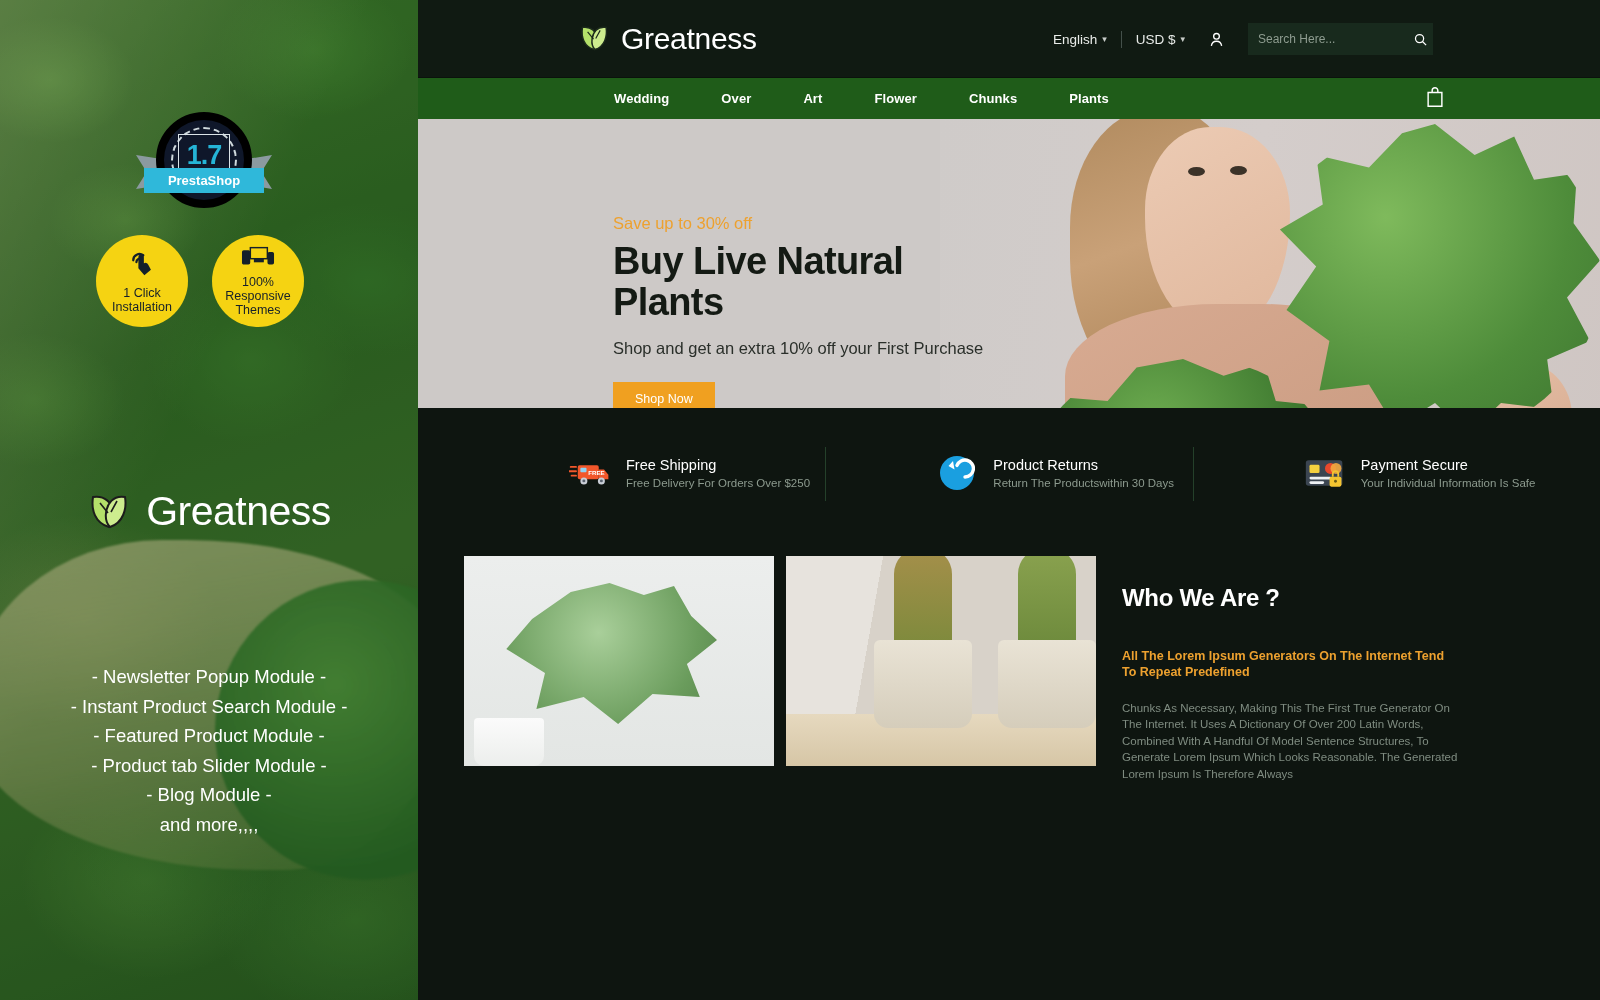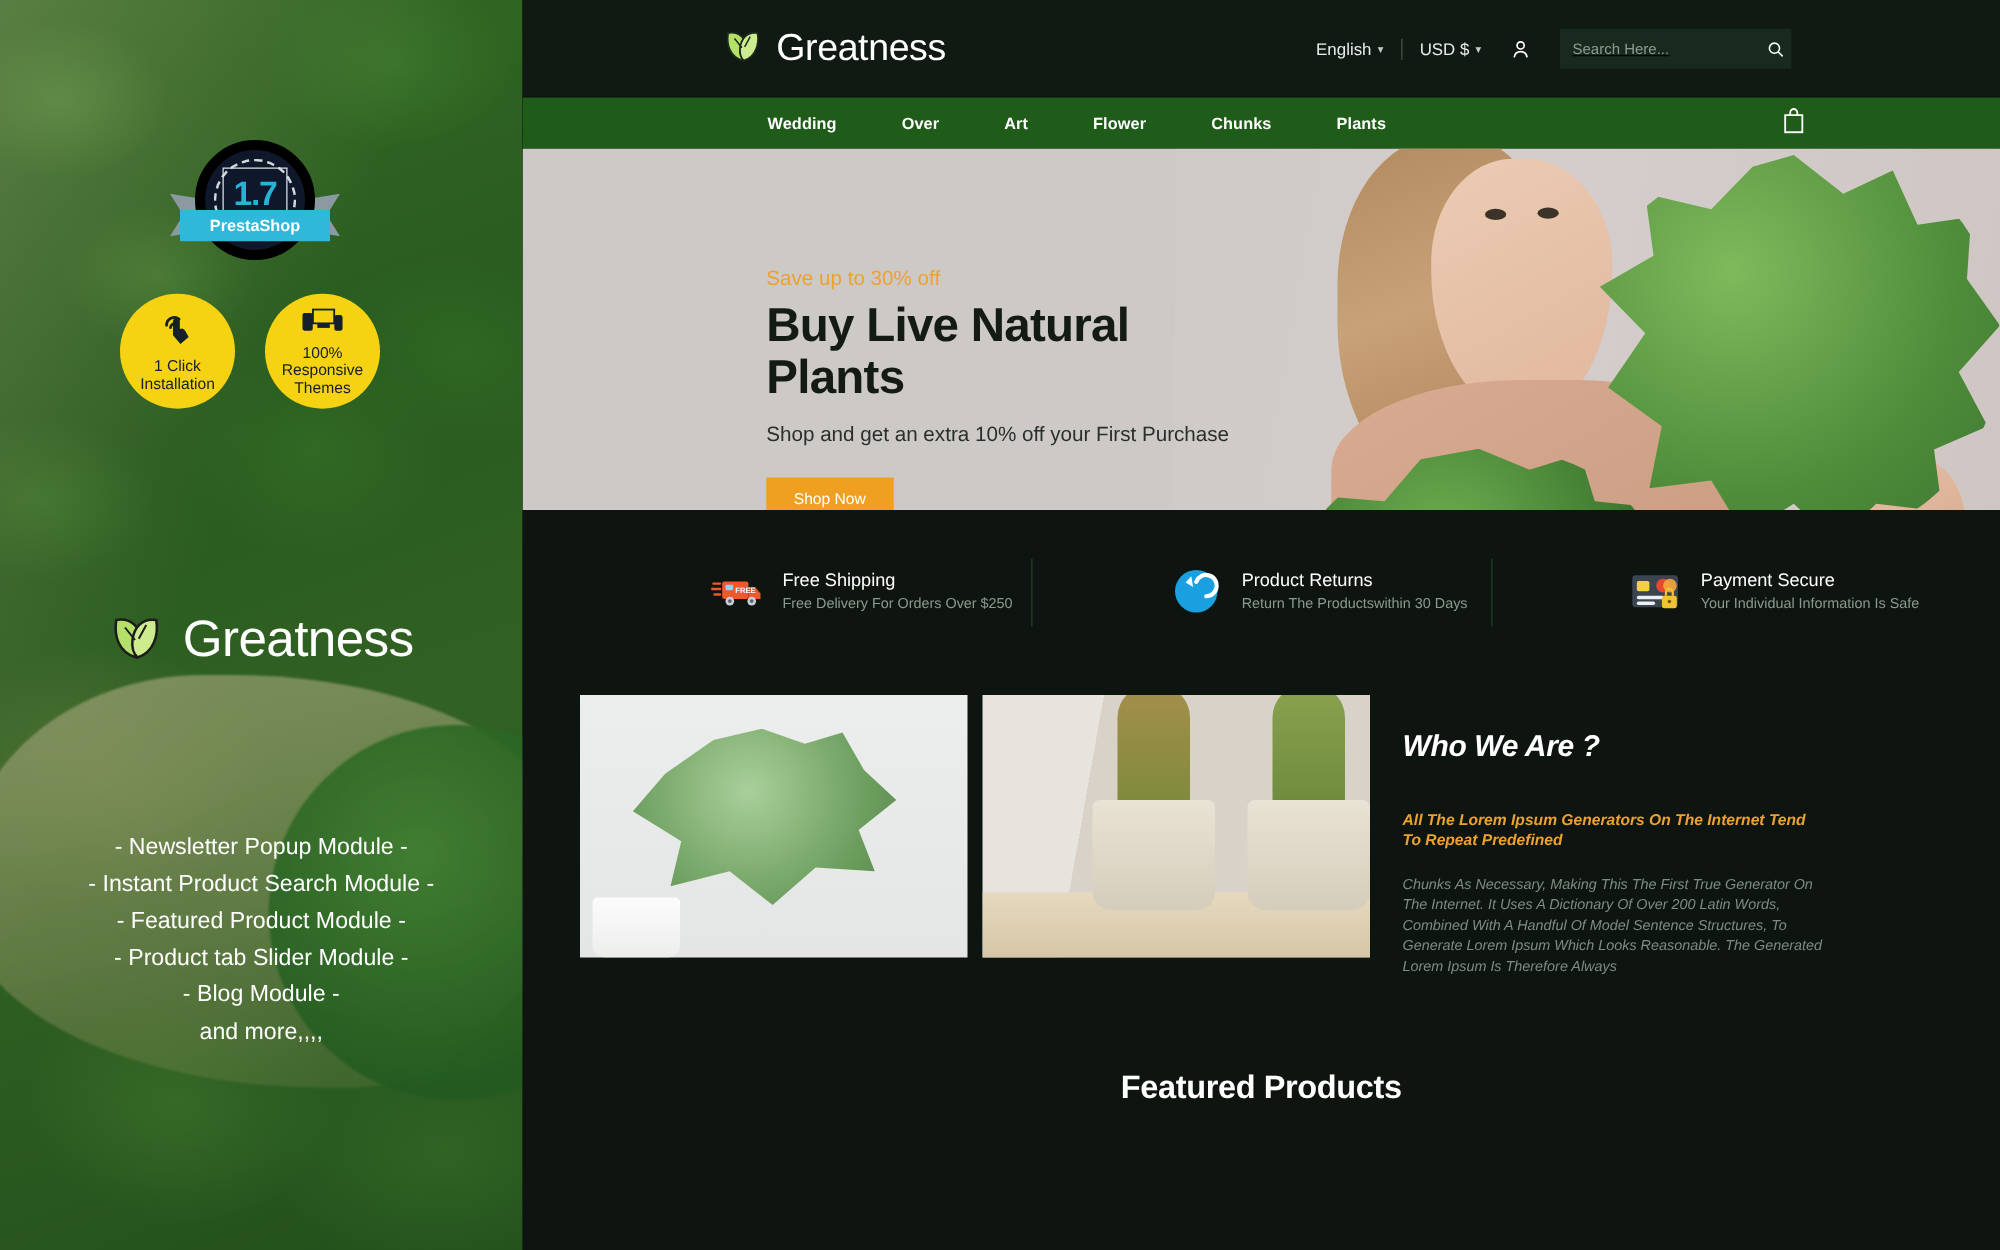--- a/index.html
+++ b/index.html
@@ -110,21 +110,21 @@
   #logo .brand-txt{ color:#fff; font-size:30px; letter-spacing:-.3px; }
   #header-tools{ position:absolute; right:167px; top:0; height:78px; display:flex; align-items:center; gap:0; }
   .lang-sel,.curr-sel{
     color:#e9ece9; font-size:13.5px; display:flex; align-items:center; gap:5px; cursor:pointer;
   }
   .sep-bar{ width:1px; height:17px; background:#44504a; margin:0 14px; }
   .caret{ font-size:9px; opacity:.85; }
   #account-icon{ margin-left:22px; color:#fff; display:flex; align-items:center; }
   #search-wrap{
     margin-left:22px; width:185px; height:32px; background:#182a1d;
-    display:flex; align-items:center; padding:0 10px;text-decoration:underline;
+    display:flex; align-items:center; padding:0 10px;
   }
   #search-input{
     flex:1; background:transparent; border:none; outline:none;
     color:#cfd8d0; font-size:12px; font-family:"Liberation Sans", sans-serif;
   }
   #search-input::placeholder{ color:#8e9c90; }
   #search-btn{ background:none; border:none; cursor:pointer; color:#fff; display:flex; }
 
   
   #main-nav{
@@ -193,21 +193,21 @@
   #services{ height:130px; display:flex; align-items:center; padding:0 40px; }
   .svc{ flex:1; display:flex; align-items:center; gap:14px; padding-left:110px; position:relative; }
   .svc + .svc::before{
     content:""; position:absolute; left:0; top:-8px; width:1px; height:54px; background:#24402a;
   }
   .svc-title{ color:#fff; font-size:14.5px; font-weight:normal; margin-bottom:4px; }
   .svc-sub{ color:#8c9a8e; font-size:11.5px; }
   .svc-ico{ width:44px; height:36px; display:flex; align-items:center; justify-content:center; flex:0 0 44px; }
 
   
-  #about{ display:flex; gap:12px; padding:18px 46px 0 46px;font-style:italic; }
+  #about{ display:flex; gap:12px; padding:18px 46px 0 46px; }
   .about-img{ width:310px; height:210px; overflow:hidden; position:relative; flex:0 0 310px; }
   #about-img-1{ background:linear-gradient(180deg,#eceeed,#e3e6e4); }
   #about-img-1 .leaf2{
     position:absolute; left:38px; top:24px; width:215px; height:150px;
     background:radial-gradient(circle at 45% 35%,#a9cf9a,#6a9c5c 65%,#55824a);
     clip-path: polygon(50% 2%,66% 10%,80% 4%,88% 24%,100% 40%,86% 56%,92% 78%,70% 76%,54% 96%,38% 78%,16% 86%,20% 62%,2% 46%,14% 26%,32% 8%);
   }
   #about-img-1 .pot{
     position:absolute; left:10px; bottom:0; width:70px; height:48px;
     background:linear-gradient(180deg,#fbfbfb,#eceeec); border-radius:4px 4px 10px 10px;
@@ -450,16 +450,15 @@
         <div class="cpot a"></div>
         <div class="cpot b"></div>
       </div>
       <div id="about-text">
         <h2 id="about-title">Who We Are ?</h2>
         <p id="about-lead">All The Lorem Ipsum Generators On The Internet Tend To Repeat Predefined</p>
         <p id="about-body">Chunks As Necessary, Making This The First True Generator On The Internet. It Uses A Dictionary Of Over 200 Latin Words, Combined With A Handful Of Model Sentence Structures, To Generate Lorem Ipsum Which Looks Reasonable. The Generated Lorem Ipsum Is Therefore Always</p>
       </div>
     </section>
 
-    <h2 id="featured-title">Featured Products</h2>
 
   </main>
 </div>
 
 </body></html>

